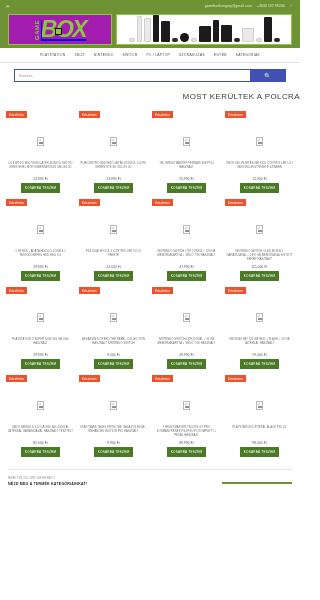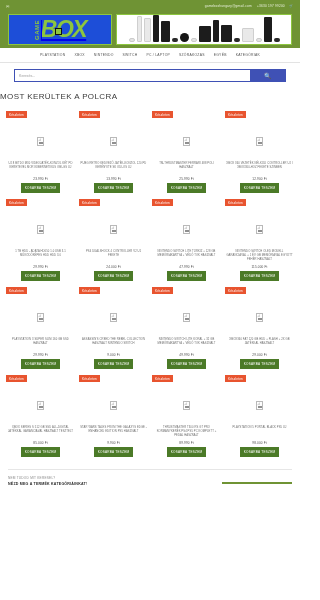--- a/index.html
+++ b/index.html
@@ -35,21 +35,21 @@
   .masthead {
     background: #6f9334;
     padding: 2px 8px 3px 8px;
     display: flex;
     gap: 4px;
     align-items: stretch;
     height: 36px;
   }
   .logo-box {
     width: 104px;
-    background: #1d4ed8;
+    background: #a21caf;
     border: 1px solid #8dc63f;
     display: flex;
     align-items: center;
     justify-content: center;
     position: relative;
     overflow: hidden;
   }
   .logo-vert {
     writing-mode: vertical-rl;
     transform: rotate(180deg);
@@ -133,21 +133,21 @@
     color: #fff;
     display: flex;
     align-items: center;
     justify-content: center;
     cursor: pointer;
     font-size: 6px;
   }
 
   
   .sect-title {
-    text-align: left;
+    text-align: right;
     font-size: 8px;
     color: #3a3a3a;
     letter-spacing: .4px;
     margin: 2px 0 10px 0;
     font-weight: normal;
   }
 
   
   .grid {
     display: grid;

